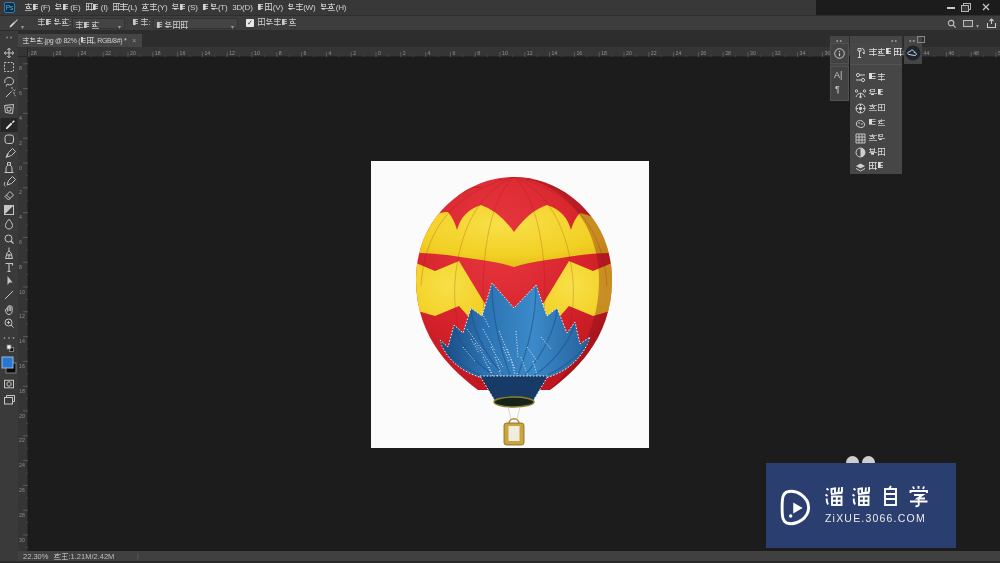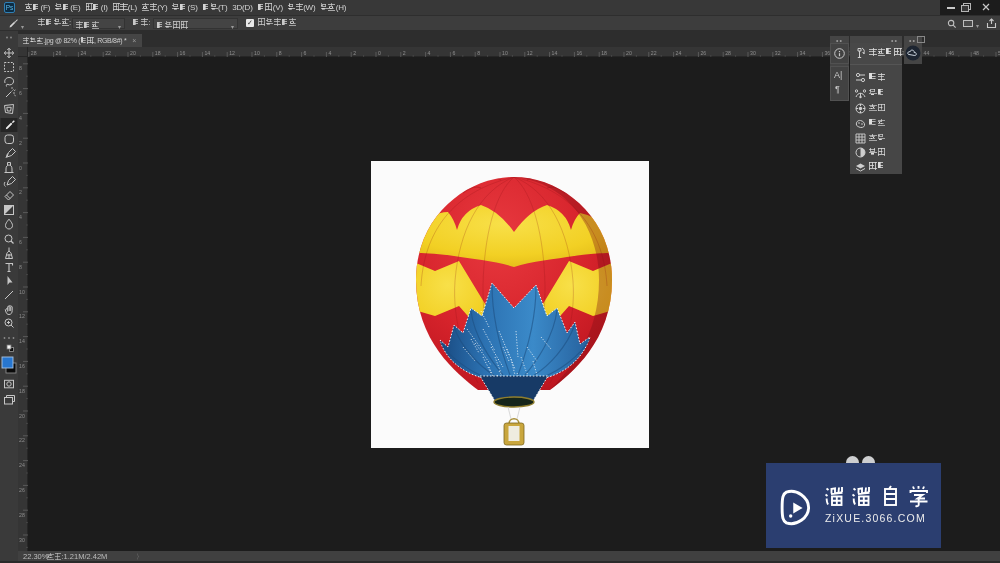--- a/index.html
+++ b/index.html
@@ -38,21 +38,21 @@
  linear-gradient(currentColor,currentColor) 45% 8%/55% 9% no-repeat,
  linear-gradient(currentColor,currentColor) 45% 36%/55% 9% no-repeat,
  linear-gradient(currentColor,currentColor) 68% 8%/9% 37% no-repeat,
  linear-gradient(currentColor,currentColor) 0 62%/100% 9% no-repeat,
  linear-gradient(currentColor,currentColor) 30% 80%/40% 20% no-repeat}
 .mi{display:inline-block;margin-right:2.5px;letter-spacing:-0.2px}
 .cjrow{color:#dedede;font-size:8.5px;line-height:10px;white-space:nowrap}
 </style></head>
 <body>
 
-<div class="abs" id="menubar" style="left:0;top:0;width:940px;height:15px;background:#383838;color:#d4d4d4;font-size:8px;line-height:15px;white-space:nowrap">
+<div class="abs" id="menubar" style="left:0;top:0;width:816px;height:15px;background:#383838;color:#d4d4d4;font-size:8px;line-height:15px;white-space:nowrap">
   <div class="abs" style="left:4px;top:2px;width:11px;height:11px;background:#0d2d44;border:1px solid #2f7fb5;border-radius:2px;color:#5eb9e8;font-size:6.5px;line-height:10px;text-align:center;box-sizing:border-box">Ps</div>
   <div class="abs" style="left:25px;top:0">
     <span class="mi"><i class="cj c4"></i><i class="cj c2"></i>(F)</span>
     <span class="mi"><i class="cj c5"></i><i class="cj c2"></i>(E)</span>
     <span class="mi"><i class="cj c3"></i><i class="cj c2"></i>(I)</span>
     <span class="mi"><i class="cj c3"></i><i class="cj c1"></i>(L)</span>
     <span class="mi"><i class="cj c4"></i><i class="cj c1"></i>(Y)</span>
     <span class="mi"><i class="cj c5"></i><i class="cj c2"></i>(S)</span>
     <span class="mi"><i class="cj c2"></i><i class="cj c5"></i>(T)</span>
     <span class="mi">3D(D)</span>
@@ -485,21 +485,21 @@
 <line x1="149" y1="246" x2="146" y2="258" stroke="#cfcfcf" stroke-width="0.8"></line>
 
 <path d="M138,263 C138,256 148,256 148,263" fill="none" stroke="#a8903a" stroke-width="1.6"></path>
 <rect x="133" y="262" width="20" height="22" rx="2.5" fill="#c9a63d" stroke="#7e671e" stroke-width="0.8"></rect>
 <rect x="137.5" y="265" width="11" height="15" fill="#efece0"></rect>
 </svg>
 </div>
 
 <div class="abs" id="status" style="left:18px;top:551px;width:982px;height:12px;background:#404040;color:#bdbdbd;font-size:7.5px;line-height:11px">
   <span class="abs" style="left:5px">22.30%</span>
-  <span class="abs" style="left:29px"><i class="cj c4"></i><i class="cj c1"></i>:1.21M/2.42M</span>
+  <span class="abs" style="left:36px"><i class="cj c4"></i><i class="cj c1"></i>:1.21M/2.42M</span>
   <span class="abs" style="left:118px;color:#9a9a9a;font-size:7px">〉</span>
 </div>
 
 <div class="abs" style="left:830px;top:36px;width:19px;height:65px;background:#454545">
   <div class="abs" style="left:6px;top:1px;color:#9a9a9a;font-size:7px;letter-spacing:1px">••</div>
   <div class="abs" style="left:0;top:7px;width:19px;height:21px;background:#424242;border:1px solid #515151;box-sizing:border-box"></div>
   <svg class="abs" style="left:4px;top:12px" width="11" height="11">
       <circle cx="5.5" cy="5.5" r="4.8" fill="none" stroke="#c9c9c9" stroke-width="1"></circle>
       <line x1="5.5" y1="3" x2="5.5" y2="4.2" stroke="#c9c9c9" stroke-width="1.2"></line>
       <line x1="5.5" y1="5.2" x2="5.5" y2="8.2" stroke="#c9c9c9" stroke-width="1.2"></line>
@@ -560,21 +560,21 @@
   <div class="abs" style="left:5px;top:1px;color:#9a9a9a;font-size:7px;letter-spacing:1px">••</div>
   <svg class="abs" style="left:1px;top:9px" width="16" height="16">
       <circle cx="8" cy="8" r="7.5" fill="#1d2531"></circle>
       <path d="M4,9.5 C3,9.5 2.5,8.5 3,7.5 C3.3,6.8 4.2,6.5 5,6.8 C5.2,5.5 6.5,4.8 7.7,5.2 C8.8,5.5 9.4,6.5 9.2,7.6 C10.2,7.3 11.2,7.9 11.3,8.9 C11.4,9.8 10.7,10.5 9.8,10.5 Z" fill="none" stroke="#dfe8f2" stroke-width="0.9"></path>
     </svg>
 </div>
 <div class="abs" style="left:917px;top:36px;width:6px;height:5px;border:1px solid #888"></div>
 
 <div class="abs" style="left:846px;top:456px;width:13px;height:8px;background:#cdced0;border-radius:7px 7px 0 0"></div>
 <div class="abs" style="left:862px;top:456px;width:13px;height:8px;background:#cdced0;border-radius:7px 7px 0 0"></div>
-<div class="abs" id="wm" style="left:766px;top:463px;width:175px;height:85px;background:#2b3e70;color:#fff">
+<div class="abs" id="wm" style="left:766px;top:463px;width:190px;height:85px;background:#2b3e70;color:#fff">
   <svg class="abs" style="left:13px;top:24px" width="37" height="41" viewBox="0 0 42 48">
     <path d="M8,6 C20,2 34,12 34,24 C34,36 20,46 8,42 C4,40 3,36 3,24 C3,12 4,8 8,6 Z" fill="none" stroke="#fff" stroke-width="3.4"></path>
     <path d="M16,18 L27,24.5 L16,31 Z" fill="#fff"></path>
     <circle cx="13" cy="34" r="2" fill="#fff"></circle>
   </svg>
   <svg class="abs" style="left:59px;top:22px" width="108" height="23" viewBox="0 0 108 23">
 <g transform="translate(0,0.5)">
         <g fill="none" stroke="#fff" stroke-width="1.9">
 <path d="M1.5,3 L3.5,4.5 M0.5,9 L2.5,10.5 M3,19 C2,17 1.5,15 1.7,13"></path>
 <path d="M6.5,2.5 L6.5,8 M6.5,3.5 L10,2.8 L10,7.5 M11,7.7 L14.5,7 M14,2 L13.5,6.5 M17,1.5 L17,6 L14,7.5 M6,8.5 L17.5,7.2"></path>

